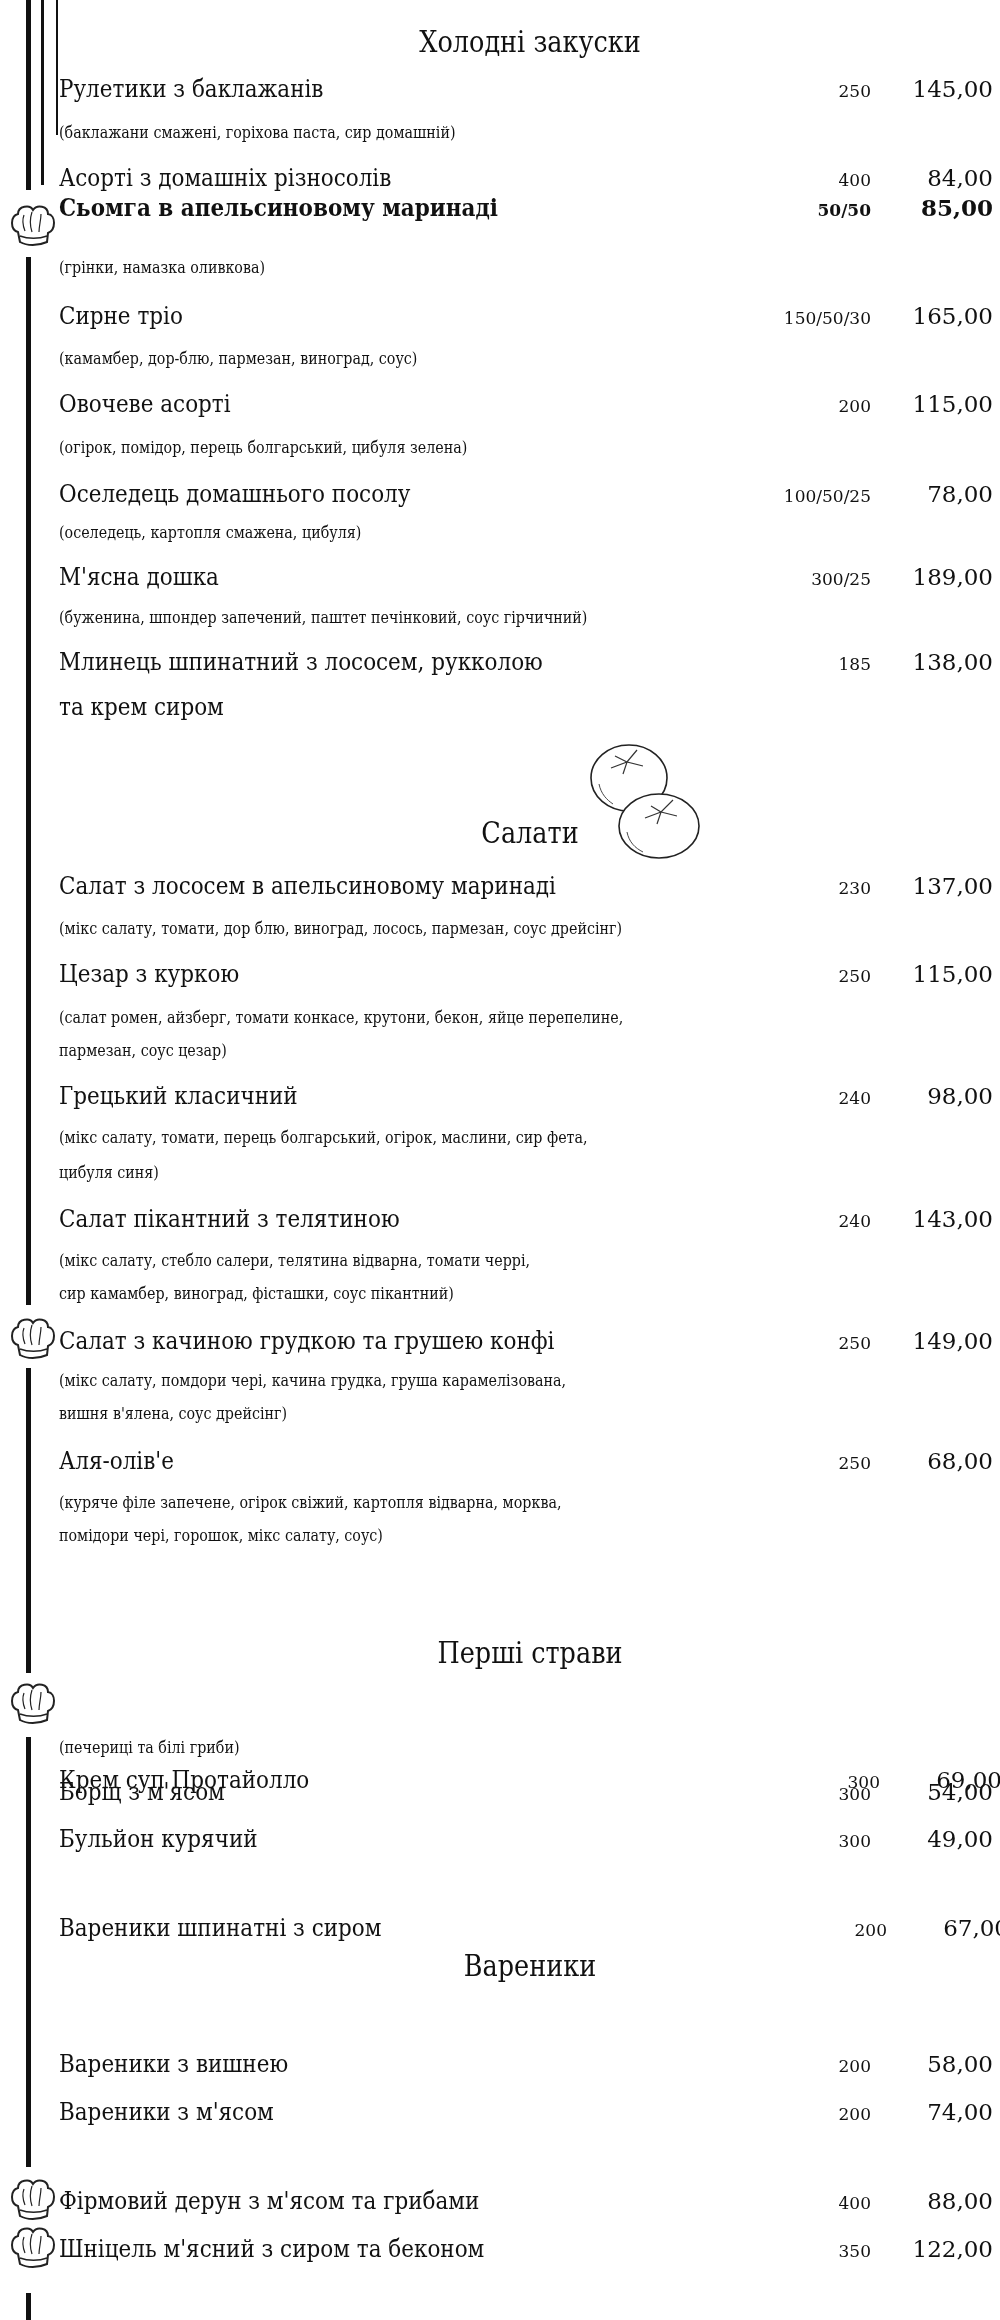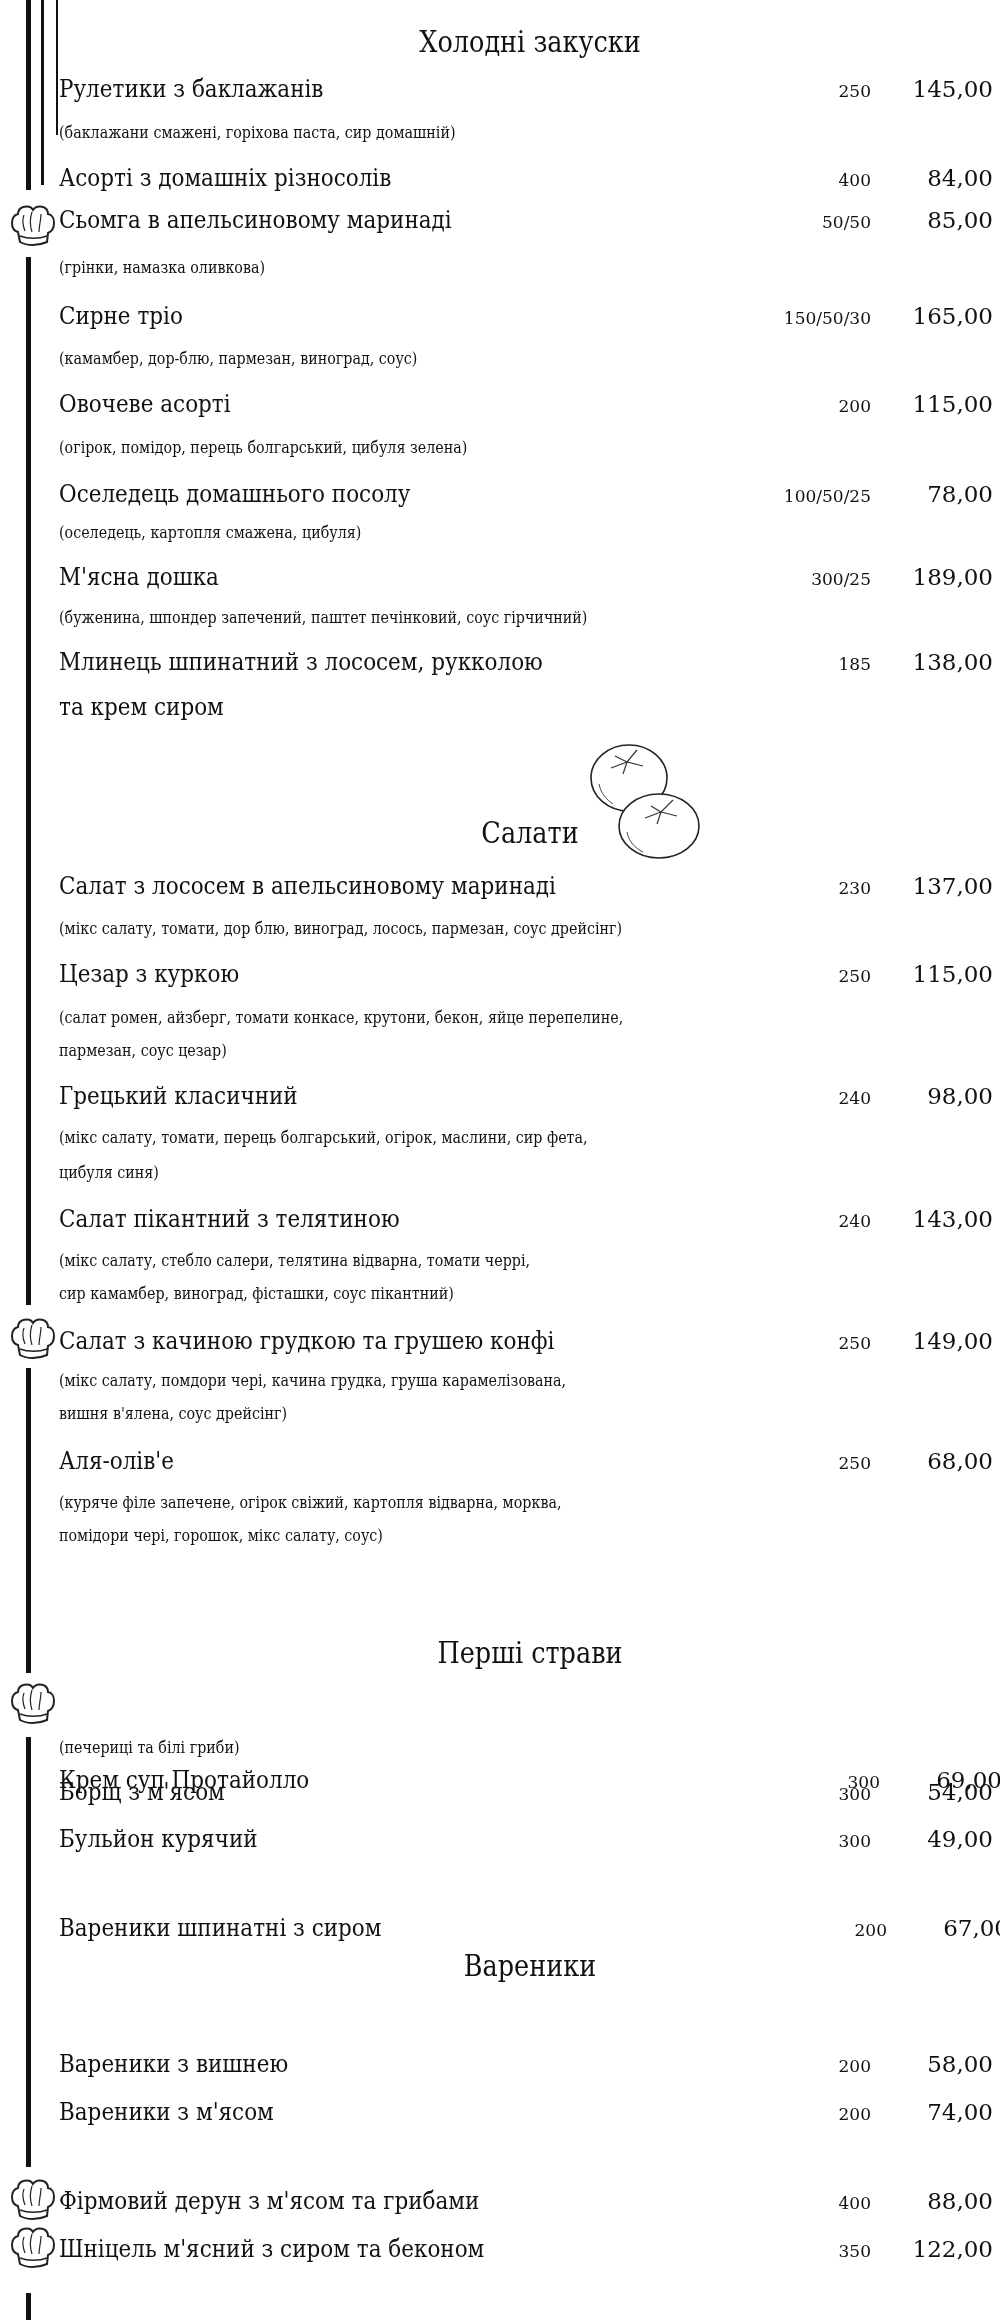--- a/index.html
+++ b/index.html
@@ -65,21 +65,21 @@
 
 <div class="row" style="top:162px;">
   <span class="name">Асорті з домашніх різносолів</span>
   <span class="weight">400</span>
   <span class="price">84,00</span>
 </div>
 
 <svg class="chef" style="top:202px;">
     <use href="#chefhat"></use>
   </svg>
-<div class="row" style="top:204px;">
+<div class="row" style="top:192px;font-weight:bold;">
   <span class="name">Сьомга в апельсиновому маринаді</span>
   <span class="weight">50/50</span>
   <span class="price">85,00</span>
 </div>
 <div class="desc" style="top:255px;">(грінки, намазка оливкова)</div>
 
 <div class="row" style="top:300px;">
   <span class="name">Сирне тріо</span>
   <span class="weight">150/50/30</span>
   <span class="price">165,00</span>

